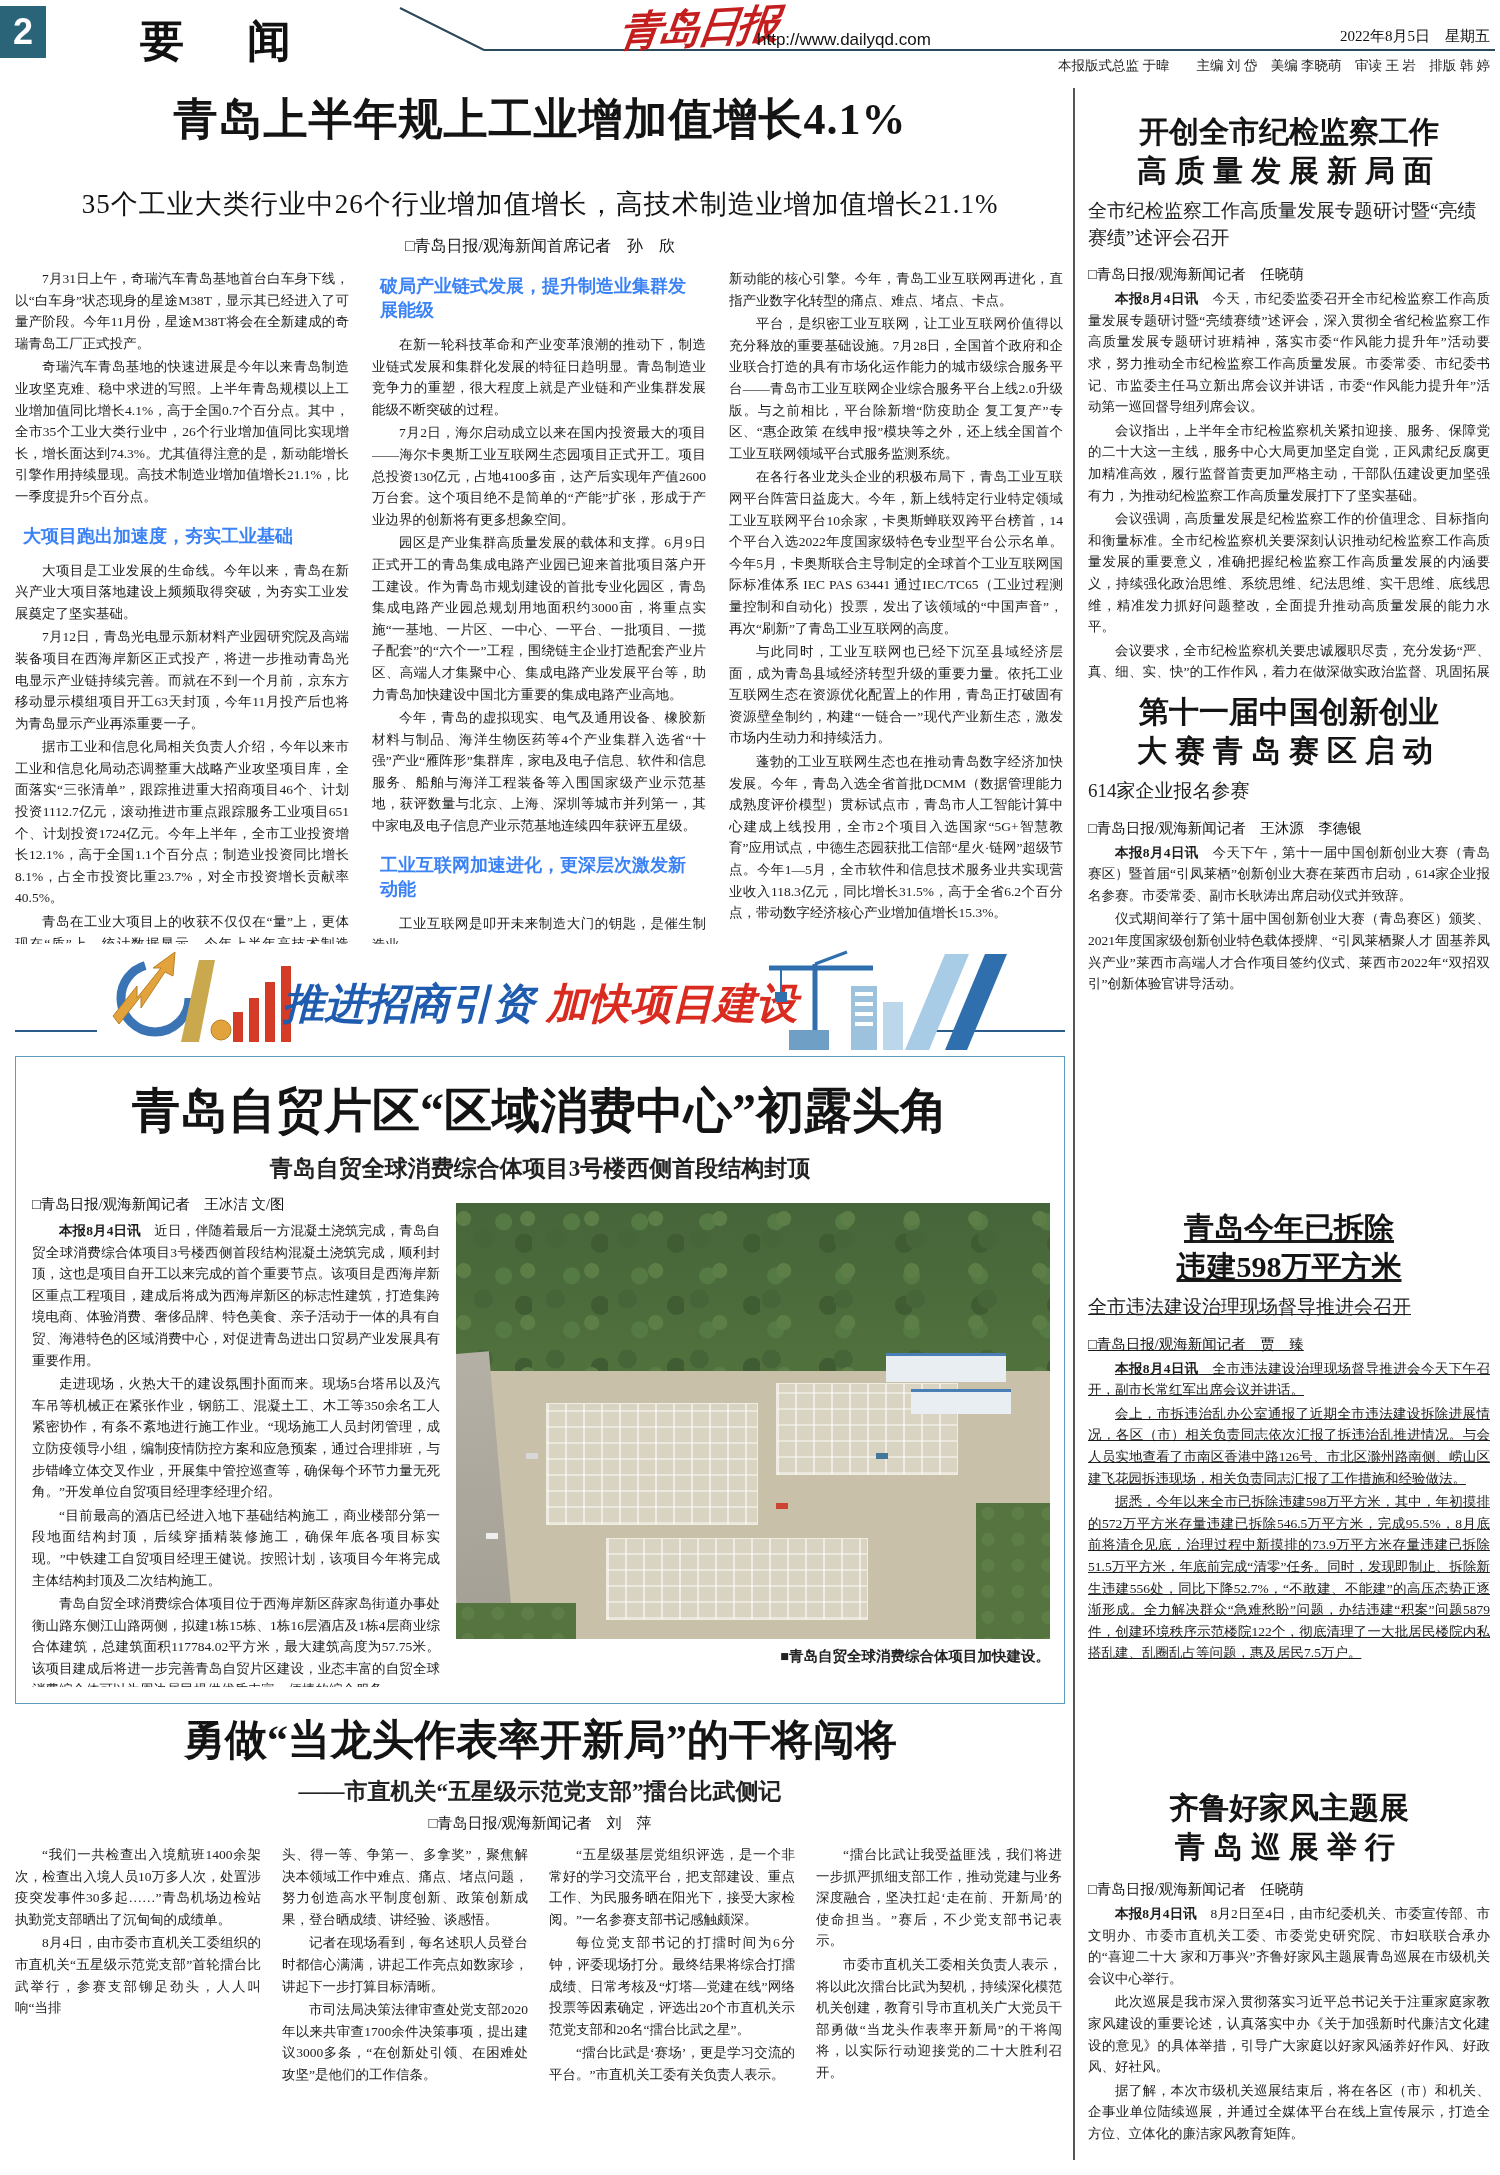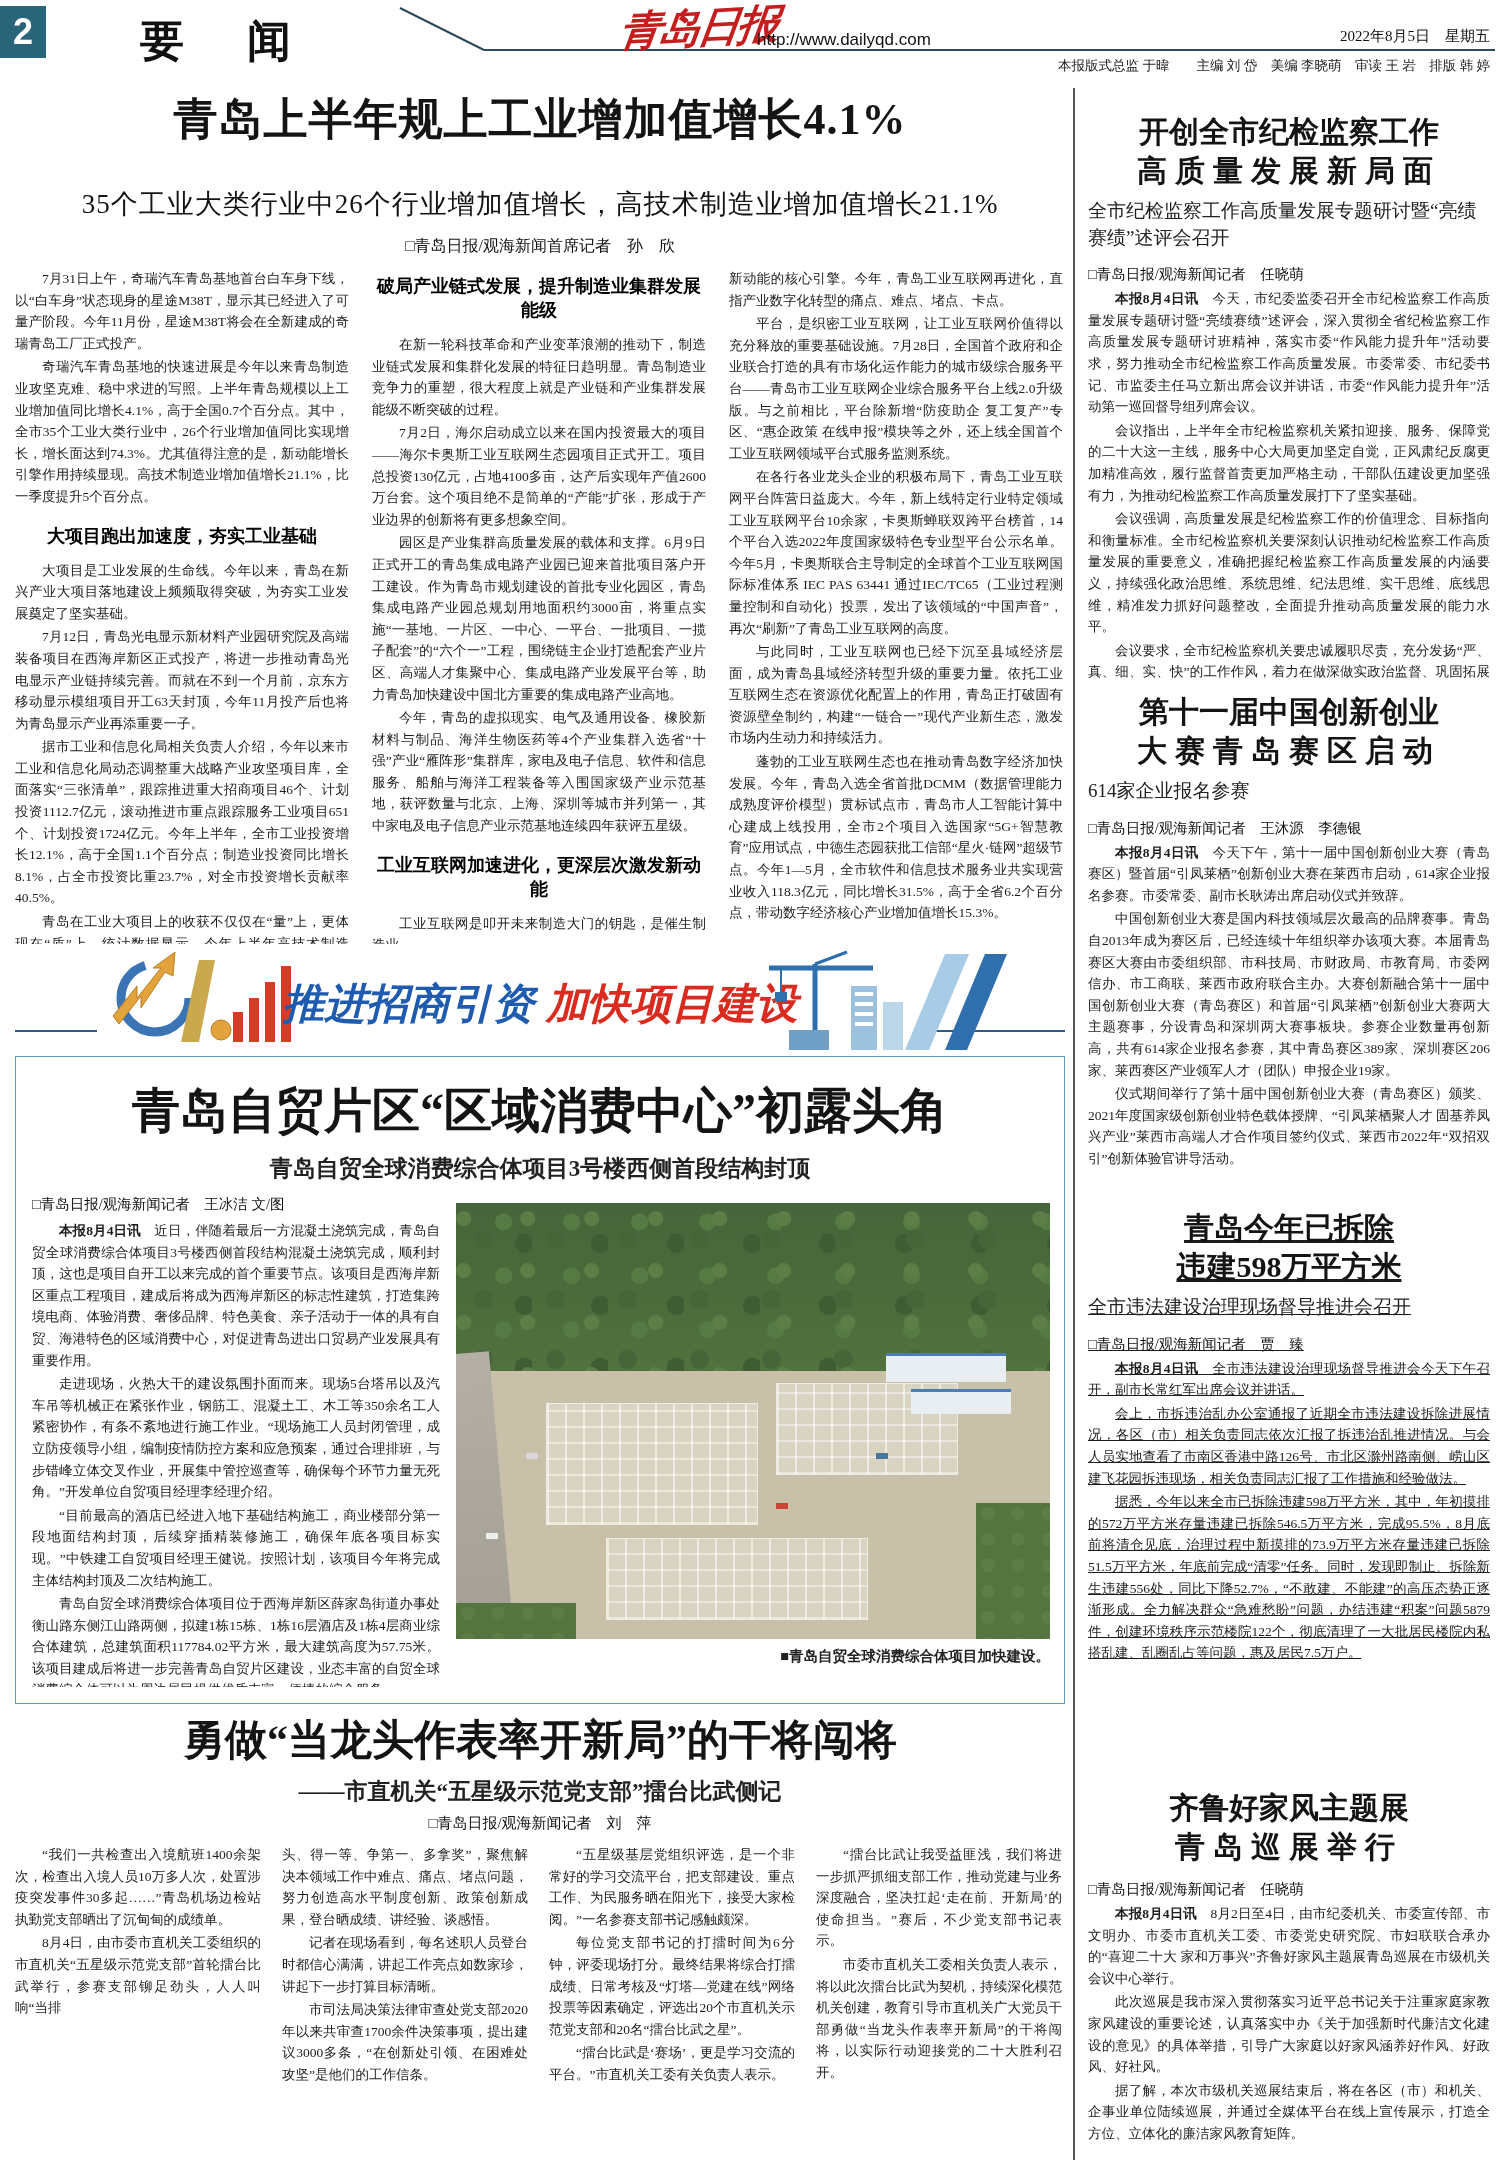--- a/index.html
+++ b/index.html
@@ -25,21 +25,21 @@
     font-size:44px;font-weight:900;color:#141414;letter-spacing:1px;}
   .lead-sub{position:absolute;left:15px;top:186px;width:1050px;text-align:center;
     font-size:27px;font-weight:500;color:#141414;letter-spacing:1px;}
   .lead-byline{position:absolute;left:15px;top:236px;width:1050px;text-align:center;font-size:16px;color:#111;}
   .lead-cols{position:absolute;left:15px;top:268px;width:1050px;height:676px;display:flex;gap:23px;overflow:hidden;}
   .lead-col{width:334px;overflow:hidden;}
   .bp{font-size:13.5px;line-height:1.6;text-align:justify;text-indent:2em;margin:0 0 2px;color:#1c1c1c;}
   .bp.cont{text-indent:0;}
   .bp b{font-weight:bold;}
   .colhead{font-family:"Liberation Sans","DejaVu Sans",sans-serif;font-size:18px;font-weight:bold;
-    text-align:center;color:#000000;margin:16px 0 12px;}
+    text-align:left;color:#3b82f6;margin:16px 8px 12px;}
   
   .banner{position:absolute;left:15px;top:946px;width:1050px;height:104px;}
   .banner-line{position:absolute;height:2px;background:#2a5d8c;top:84px;}
   .banner-text{position:absolute;left:0;top:30px;width:1050px;text-align:center;
     font-family:"Liberation Sans","DejaVu Sans",sans-serif;font-size:42px;font-weight:900;}
   .banner-blue{color:#1f5cb0;font-style:italic;}
   .banner-red{color:#d92b1f;font-style:italic;}
   
   .feature{position:absolute;left:15px;top:1056px;width:1050px;height:648px;border:1px solid #5b9bc0;box-sizing:border-box;}
   .feat-headline{position:absolute;left:0;top:22px;width:1048px;text-align:center;font-size:48px;font-weight:900;color:#141414;}
@@ -226,21 +226,20 @@
     <p class="bp">会议强调，高质量发展是纪检监察工作的价值理念、目标指向和衡量标准。全市纪检监察机关要深刻认识推动纪检监察工作高质量发展的重要意义，准确把握纪检监察工作高质量发展的内涵要义，持续强化政治思维、系统思维、纪法思维、实干思维、底线思维，精准发力抓好问题整改，全面提升推动高质量发展的能力水平。</p>
     <p class="bp">会议要求，全市纪检监察机关要忠诚履职尽责，充分发扬“严、真、细、实、快”的工作作风，着力在做深做实政治监督、巩固拓展作风建设成果、深化规范化法治化正规化建设、履行监督首责、加强自身建设上实现全面提升，更加扎实有力做好下半年工作，不断开创全市纪检监察工作高质量发展新局面，以优异成绩迎接党的二十大胜利召开。</p>
   </div>
 
   <div class="rart" style="top:604px;height:528px;">
     <p class="r-title">第十一届中国创新创业</p>
     <p class="r-title sp">大赛青岛赛区启动</p>
     <p class="r-sub">614家企业报名参赛</p>
     <p class="r-byline">□青岛日报/观海新闻记者　王沐源　李德银</p>
     <p class="bp"><b>本报8月4日讯</b><span>　今天下午，第十一届中国创新创业大赛（青岛赛区）暨首届“引凤莱栖”创新创业大赛在莱西市启动，614家企业报名参赛。市委常委、副市长耿涛出席启动仪式并致辞。</span></p>
-    <p class="bp">中国创新创业大赛是国内科技领域层次最高的品牌赛事。青岛自2013年成为赛区后，已经连续十年组织举办该项大赛。本届青岛赛区大赛由市委组织部、市科技局、市财政局、市教育局、市委网信办、市工商联、莱西市政府联合主办。大赛创新融合第十一届中国创新创业大赛（青岛赛区）和首届“引凤莱栖”创新创业大赛两大主题赛事，分设青岛和深圳两大赛事板块。参赛企业数量再创新高，共有614家企业报名参赛，其中青岛赛区389家、深圳赛区206家、莱西赛区产业领军人才（团队）申报企业19家。</p>
     <p class="bp">仪式期间举行了第十届中国创新创业大赛（青岛赛区）颁奖、2021年度国家级创新创业特色载体授牌、“引凤莱栖聚人才 固基养凤兴产业”莱西市高端人才合作项目签约仪式、莱西市2022年“双招双引”创新体验官讲导活动。</p>
   </div>
 
   <div class="rart" style="top:1120px;height:556px;text-decoration:underline;">
     <p class="r-title">青岛今年已拆除</p>
     <p class="r-title">违建598万平方米</p>
     <p class="r-sub">全市违法建设治理现场督导推进会召开</p>
     <p class="r-byline">□青岛日报/观海新闻记者　贾　臻</p>
     <p class="bp"><b>本报8月4日讯</b><span>　全市违法建设治理现场督导推进会今天下午召开，副市长常红军出席会议并讲话。</span></p>
     <p class="bp">会上，市拆违治乱办公室通报了近期全市违法建设拆除进展情况，各区（市）相关负责同志依次汇报了拆违治乱推进情况。与会人员实地查看了市南区香港中路126号、市北区滁州路南侧、崂山区建飞花园拆违现场，相关负责同志汇报了工作措施和经验做法。</p>

